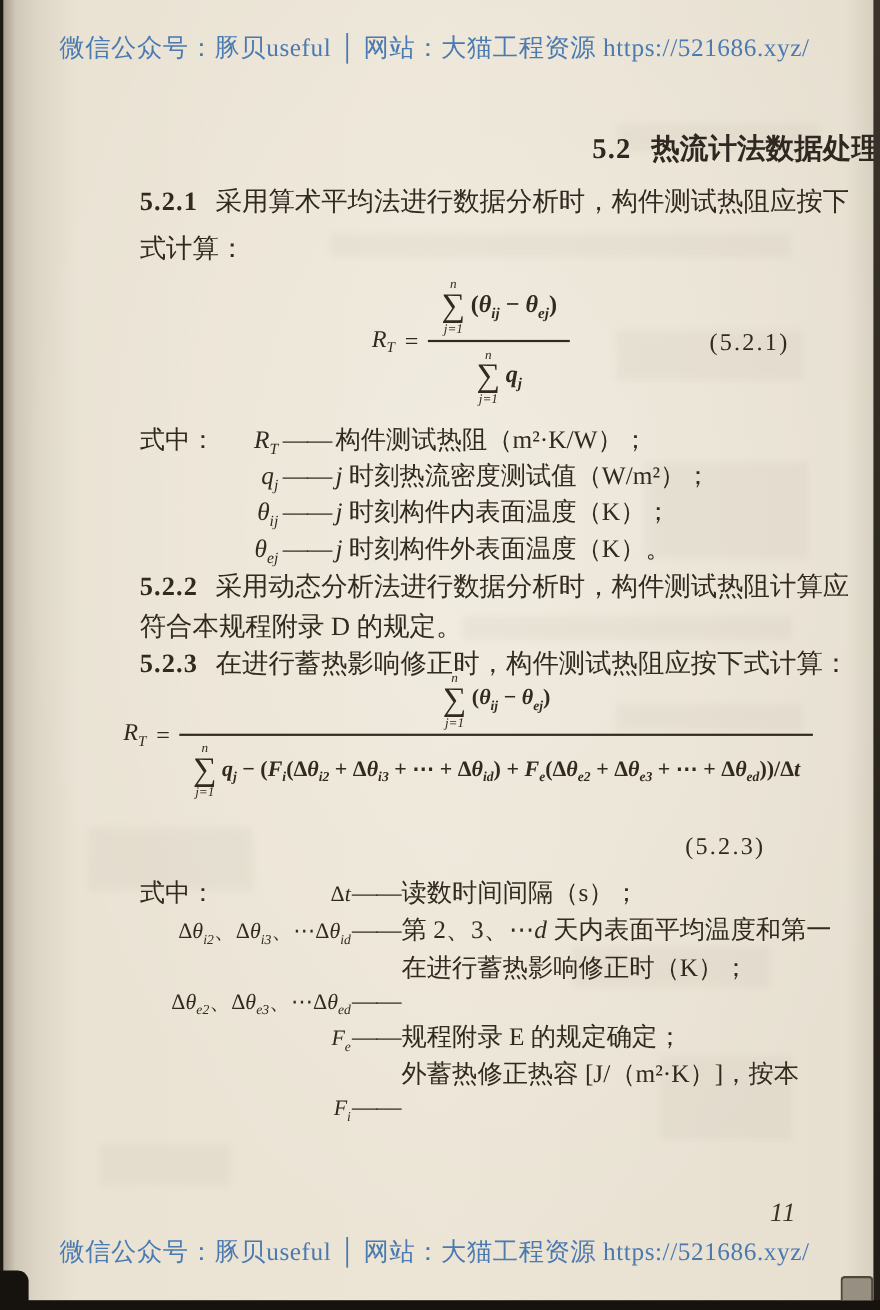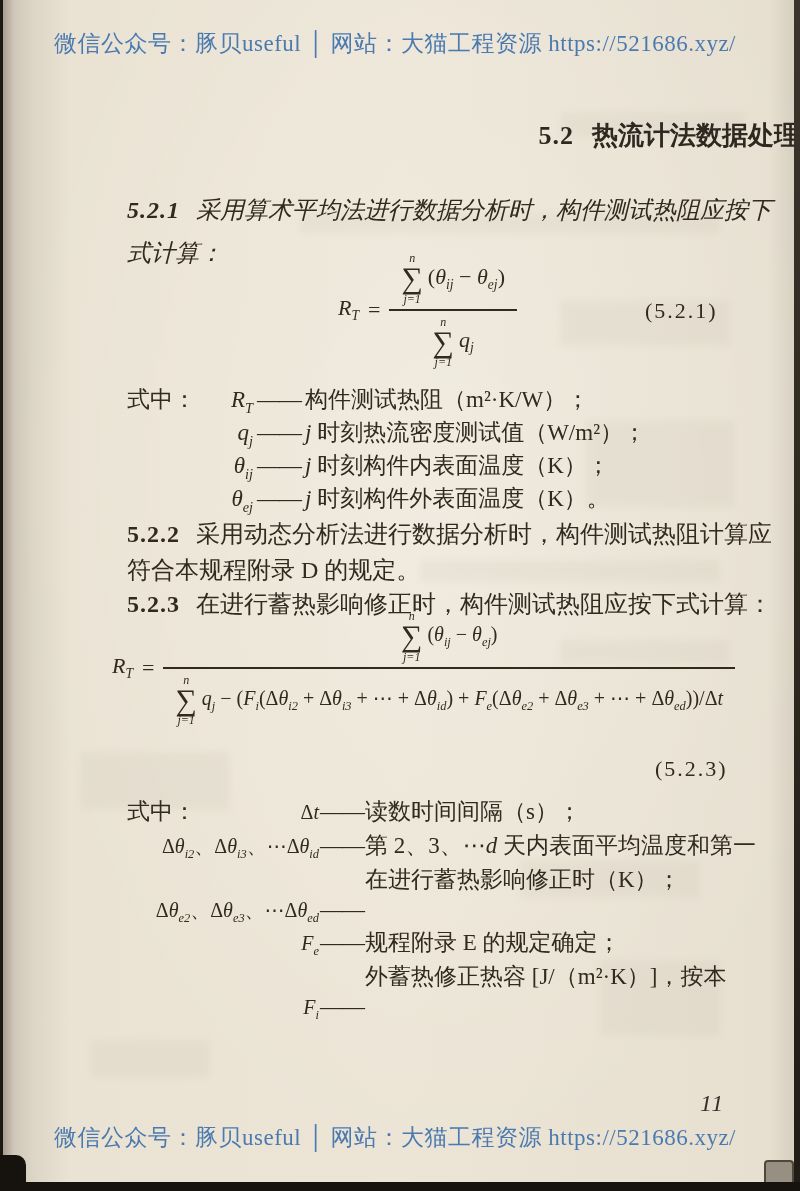--- a/index.html
+++ b/index.html
@@ -37,44 +37,44 @@
 
   .title{
     position:absolute;top:118px;left:86px;right:0;margin:0;
     text-align:right;font-size:26px;font-weight:bold;color:#2e2820;
   }
   .title .t-num{margin-right:18px;letter-spacing:1px;}
 
   .para{position:absolute;left:127px;width:618px;font-size:24px;color:#32291f;}
   .pline{height:43px;line-height:43px;white-space:nowrap;}
   .pnum{font-weight:bold;margin-right:16px;letter-spacing:1px;}
-  .p521{top:189px;font-style:italic;}
+  .p521{top:163px;}
   .p522{top:516px;}  .p522 .pline{height:36px;line-height:36px;}
   .p523{top:586px;}  .p523 .pline{height:36px;line-height:36px;}
 
   
   .equation{position:absolute;display:flex;align-items:center;font-size:22px;color:#33291d;}
   .eq1{top:252px;left:338px;}
   .eq2{top:610px;left:112px;}
   .lhs{white-space:nowrap;}
   .eqs{margin:0 9px;}
   .frac{display:inline-flex;flex-direction:column;align-items:center;}
   .numrow{display:flex;align-items:center;padding:0 12px 4px;}
   .den{padding:5px 12px 0;}
   .fbar{align-self:stretch;height:0;border-top:2px solid #33291d;}
   .bigsum{display:inline-flex;flex-direction:column;align-items:center;line-height:1;margin-right:5px;}
   .sum-top{font-size:12px;font-style:italic;}
   .sum-sym{font-size:30px;line-height:.95;}
   .sum-bot{font-size:12px;font-style:italic;}
-  .expr{white-space:nowrap;}
+  .expr{white-space:nowrap;font-weight:bold;}
   .eq2 .expr{font-size:20px;}
   .tokens sub{font-size:.62em;font-style:italic;}
   .eq-tag{position:absolute;font-size:22px;letter-spacing:2px;color:#33291d;}
   .tag1{top:298px;left:645px;}
-  .tag2{top:756px;left:655px;}
+  .tag2{top:756px;left:623px;}
 
   
   .defs1{position:absolute;top:383px;left:127px;width:618px;font-size:23px;}
   .d1-row{display:grid;grid-template-columns:76px 50px 52px auto;align-items:baseline;height:33px;line-height:33px;white-space:nowrap;}
   .defs2{position:absolute;top:795px;left:127px;width:622px;font-size:23px;}
   .d2-row{display:grid;grid-template-columns:192px 46px auto;align-items:baseline;white-space:nowrap;}
   .d2-symcol{display:flex;justify-content:space-between;align-items:baseline;}
   .d2-symcol .d-sym{margin-left:auto;}
   .d-lead{white-space:nowrap;}
   .d-sym{text-align:right;}

